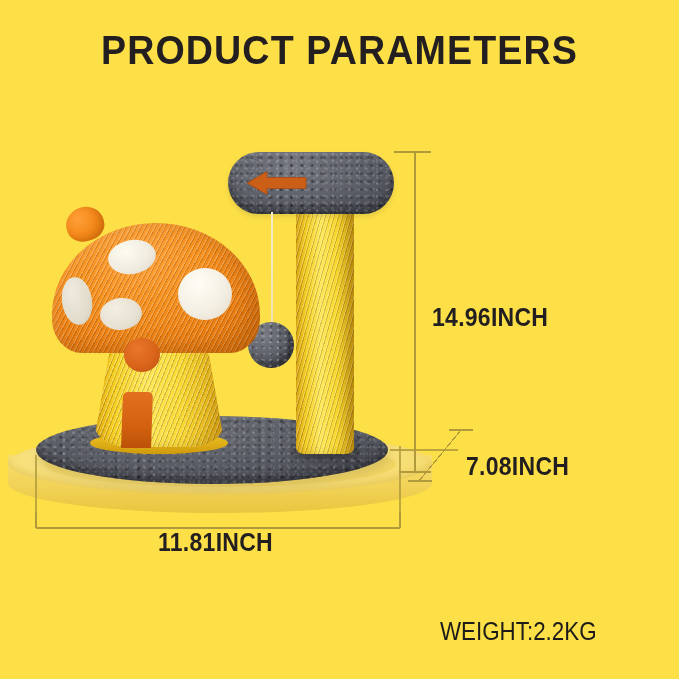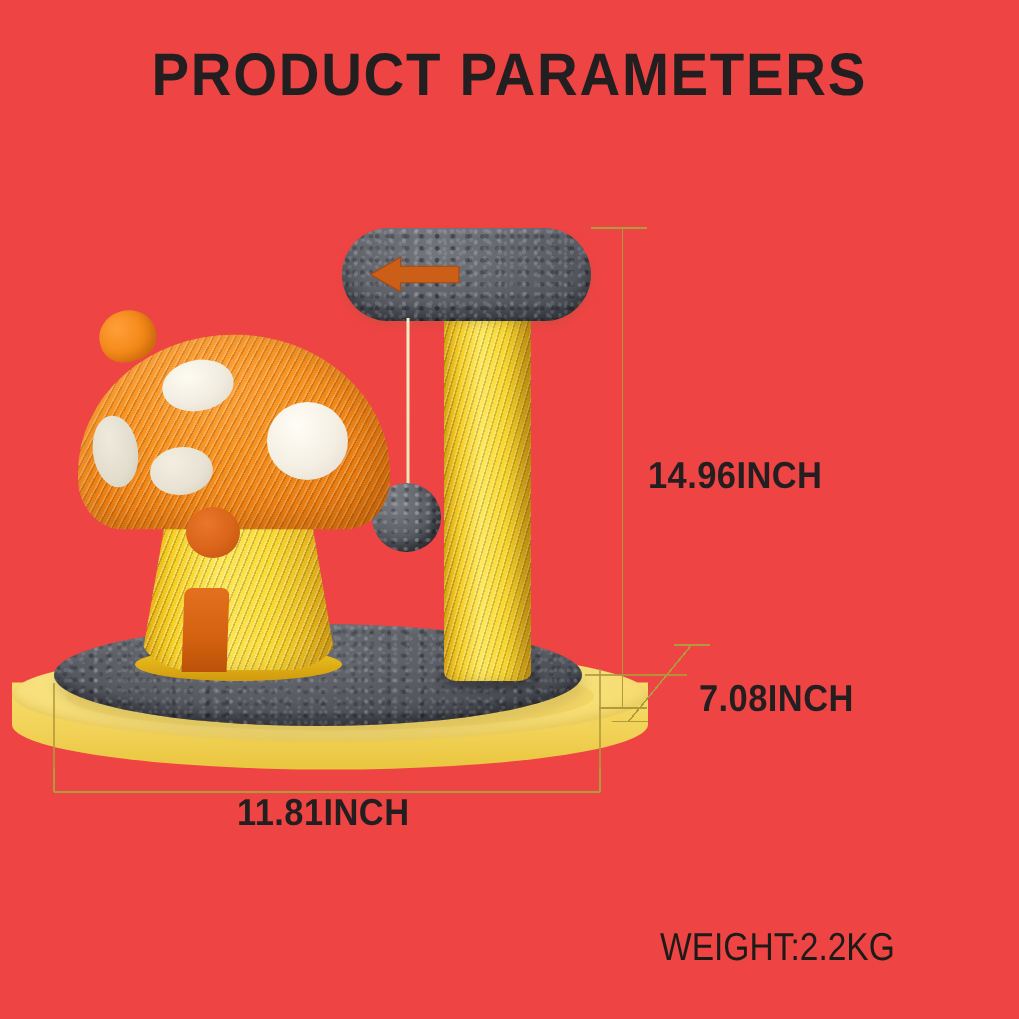--- a/index.html
+++ b/index.html
@@ -5,21 +5,21 @@
 <style>
   html, body {
     margin: 0;
     padding: 0;
     background: #efdb8a;
   }
   #page {
     position: relative;
     width: 679px;
     height: 679px;
-    background: #ef4444;
+    background: #fde047;
     overflow: hidden;
     font-family: "Liberation Sans", sans-serif;
     -webkit-font-smoothing: antialiased;
   }
 
   
   #page-title {
     position: absolute;
     left: 0;
     top: 28px;

